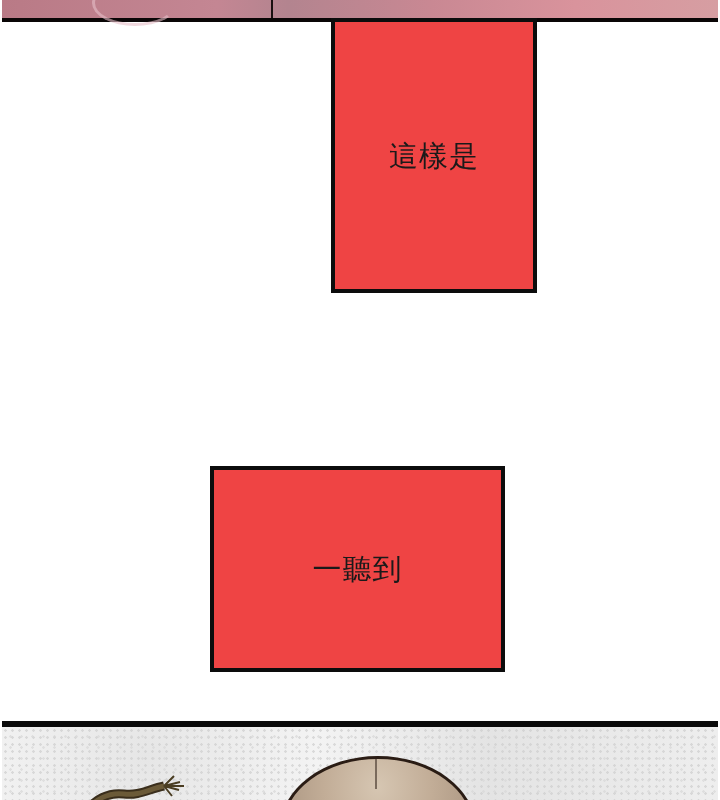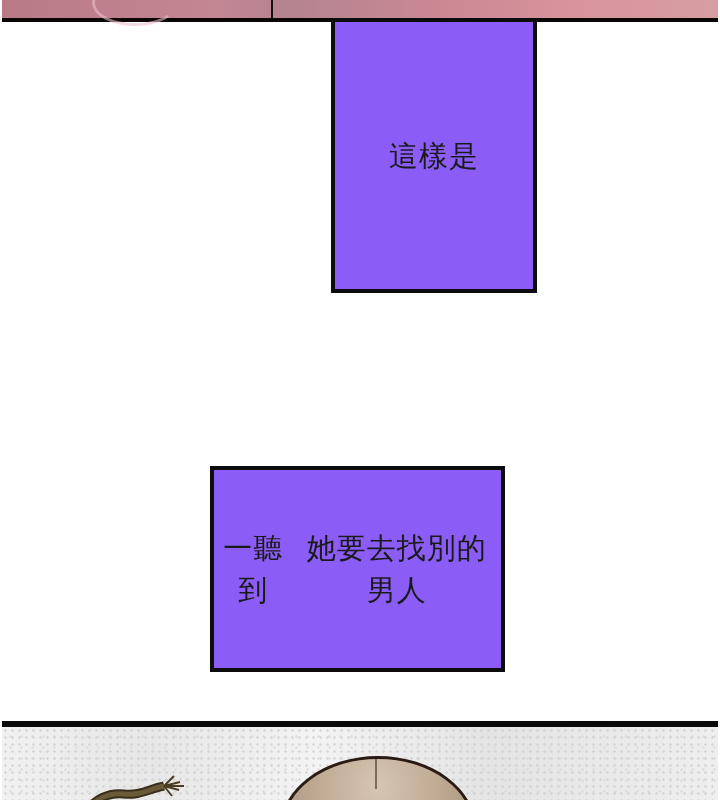--- a/index.html
+++ b/index.html
@@ -4,22 +4,22 @@
 <style>
   html, body { margin:0; padding:0; }
   body { width:720px; height:800px; position:relative; overflow:hidden; background:#ffffff;
          font-family:"DejaVu Sans", sans-serif; }
   .top-panel { position:absolute; left:2px; top:0; width:716px; height:18px;
     background:linear-gradient(90deg,#b97a86 0%,#c48693 30%,#b3848f 40%,#c98893 60%,#d9939c 80%,#d69ea2 100%);
     border-bottom:4px solid #0a0606; }
   .top-panel .divider { position:absolute; left:269px; top:0; width:2px; height:18px; background:#1a1010; }
   .top-panel .curve { position:absolute; left:90px; top:-20px; width:80px; height:40px; border:3px solid rgba(230,190,200,0.6);
     border-radius:50%; border-top-color:transparent; border-right-color:transparent; }
-  .bubble { position:absolute; background:#8b5cf6; border:4px solid #0c0c0c; box-sizing:border-box;
-    display:flex; flex-direction:row; align-items:center; justify-content:center; color:#1a1a1a;
+  .bubble { position:absolute; background:#ef4444; border:4px solid #0c0c0c; box-sizing:border-box;
+    display:flex; flex-direction:column; align-items:center; justify-content:center; color:#1a1a1a;
     font-size:29px; line-height:42px; text-align:center; letter-spacing:1px; }
   .b1 { left:331px; top:18px; width:206px; height:275px; }
   .b2 { left:210px; top:466px; width:295px; height:206px; }
   .bottom-panel { position:absolute; left:2px; top:721px; width:716px; height:79px; border-top:6px solid #0a0a0a;
     background:radial-gradient(circle at 20% 40%,#e6e6e6 0,#f3f3f3 30%,#e4e4e4 60%,#eeeeee 100%);
     overflow:hidden; }
   .texture { position:absolute; inset:0;
     background-image:radial-gradient(#cfcfcf 1px, transparent 1.5px), radial-gradient(#d9d9d9 1px, transparent 1.5px);
     background-size:7px 7px, 11px 11px; background-position:0 0, 3px 4px; opacity:0.7; }
   .head { position:absolute; left:278px; top:29px; width:190px; height:140px; border-radius:50% 50% 40% 40%;
@@ -34,21 +34,20 @@
   <div class="curve"></div>
   <div class="divider"></div>
 </div>
 
 <div class="bubble b1">
   <div>這樣是</div>
 </div>
 
 <div class="bubble b2">
   <div>一聽到</div>
-  <div>她要去找別的男人</div>
 </div>
 
 <div class="bottom-panel">
   <div class="texture"></div>
   <svg class="branch" viewBox="0 0 105 40">
     <path d="M0 40 C10 25, 25 18, 40 20 C55 22, 65 15, 80 12" stroke="#3a2e1c" stroke-width="9" fill="none"></path>
     <path d="M0 40 C10 25, 25 18, 40 20 C55 22, 65 15, 80 12" stroke="#6b5a38" stroke-width="5" fill="none"></path>
     <path d="M80 12 L90 2 M80 12 L96 8 M80 12 L95 16 M80 12 L88 22 M80 12 L100 12" stroke="#4a3d22" stroke-width="2"></path>
   </svg>
   <div class="head">

